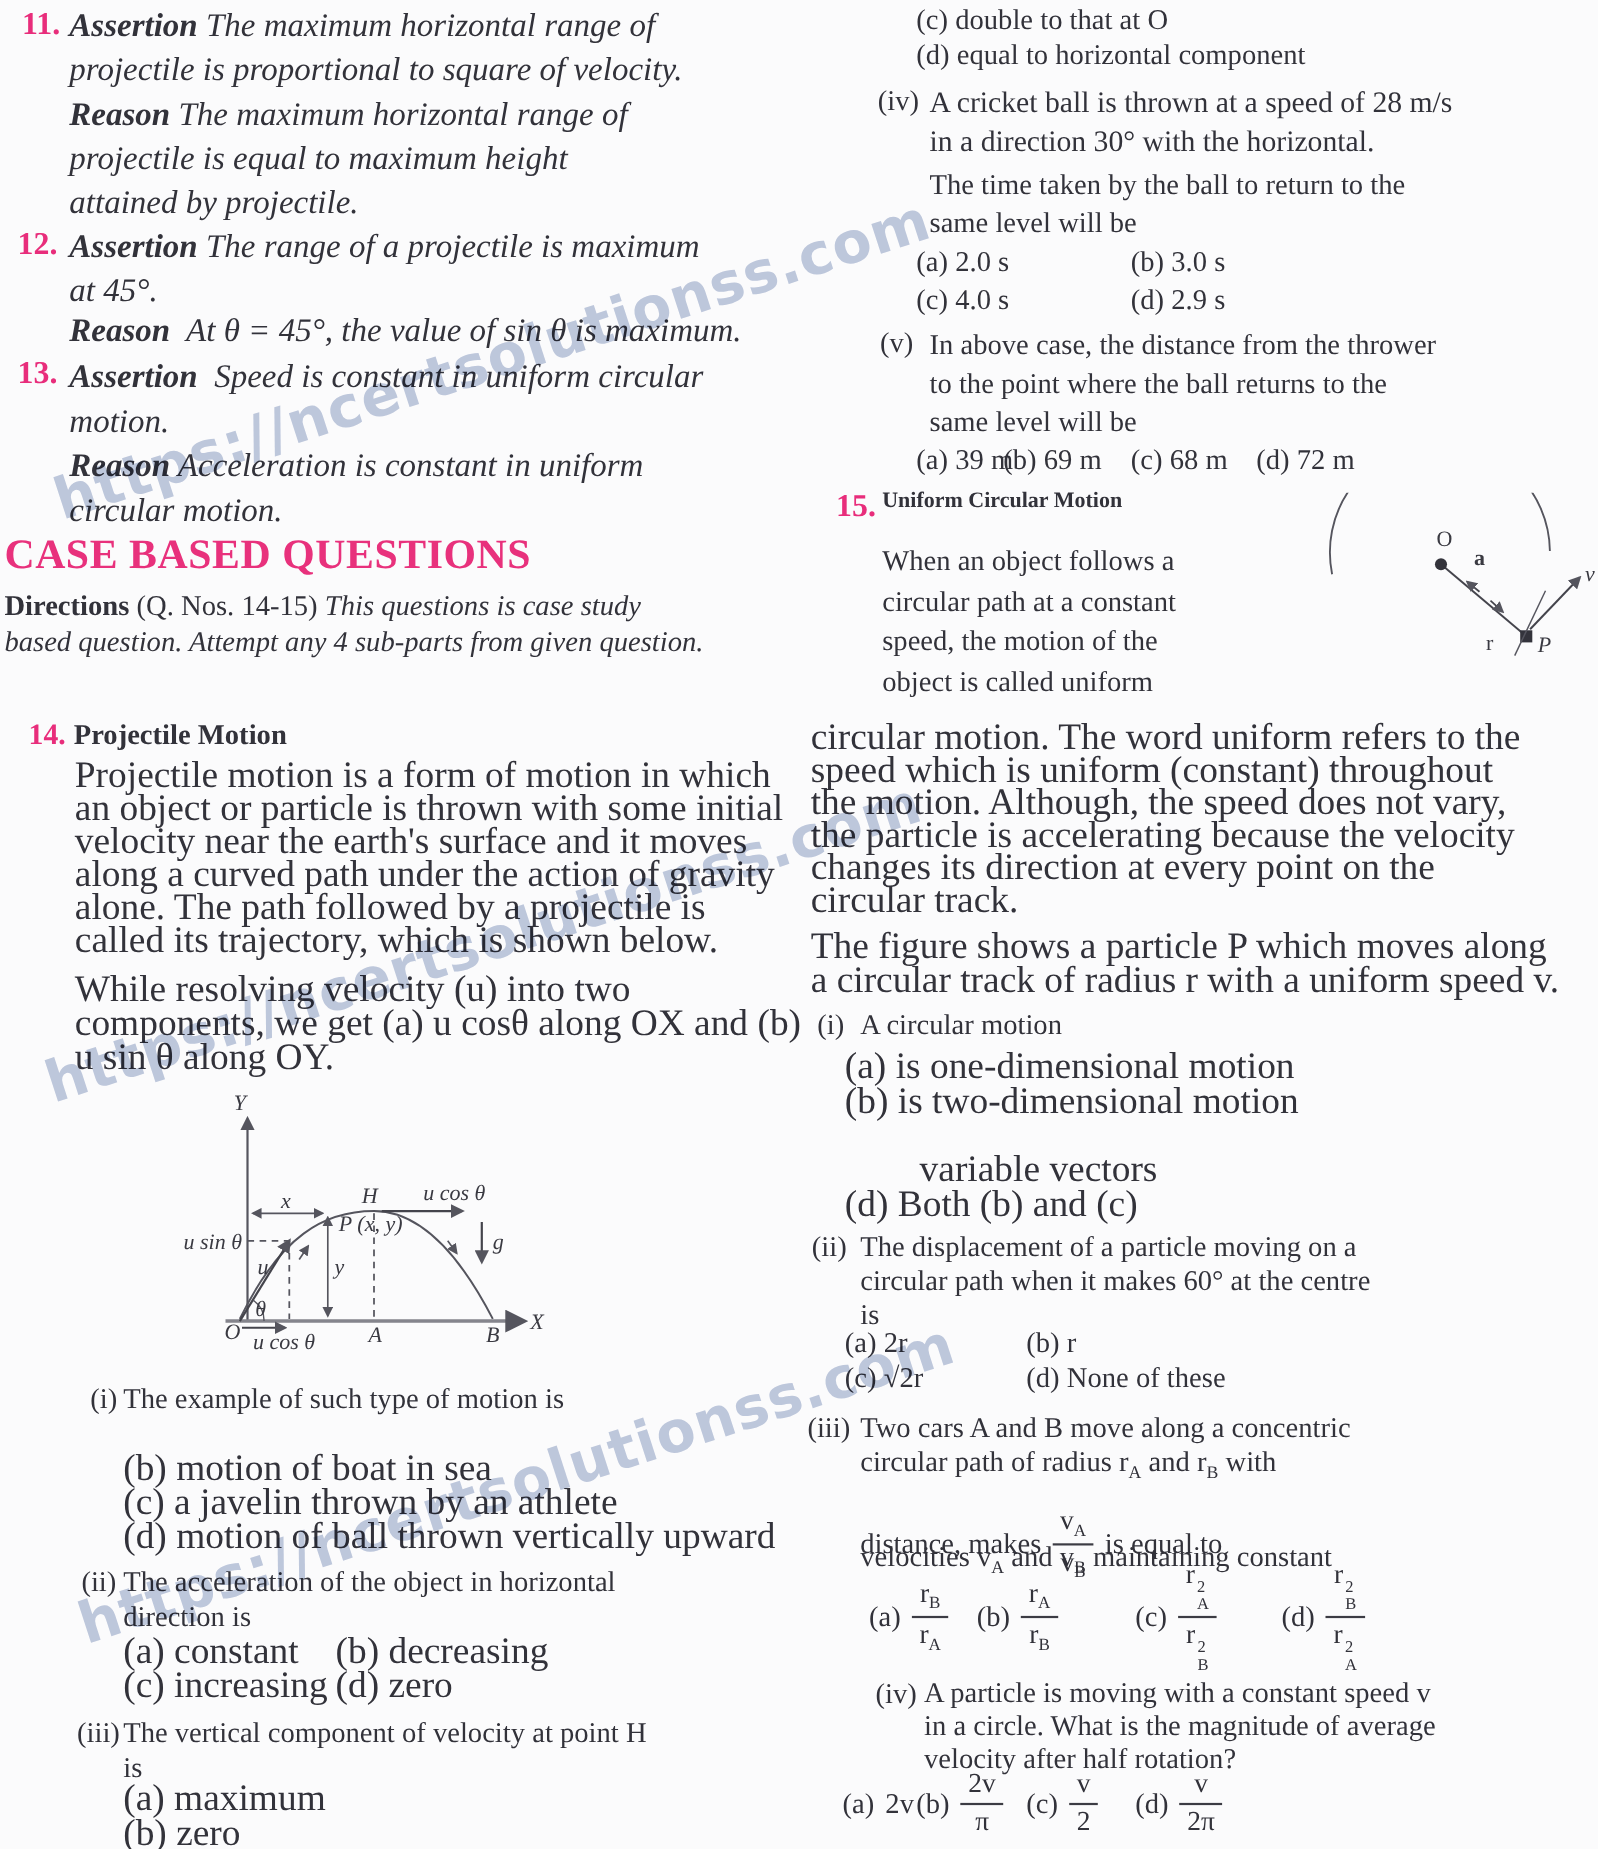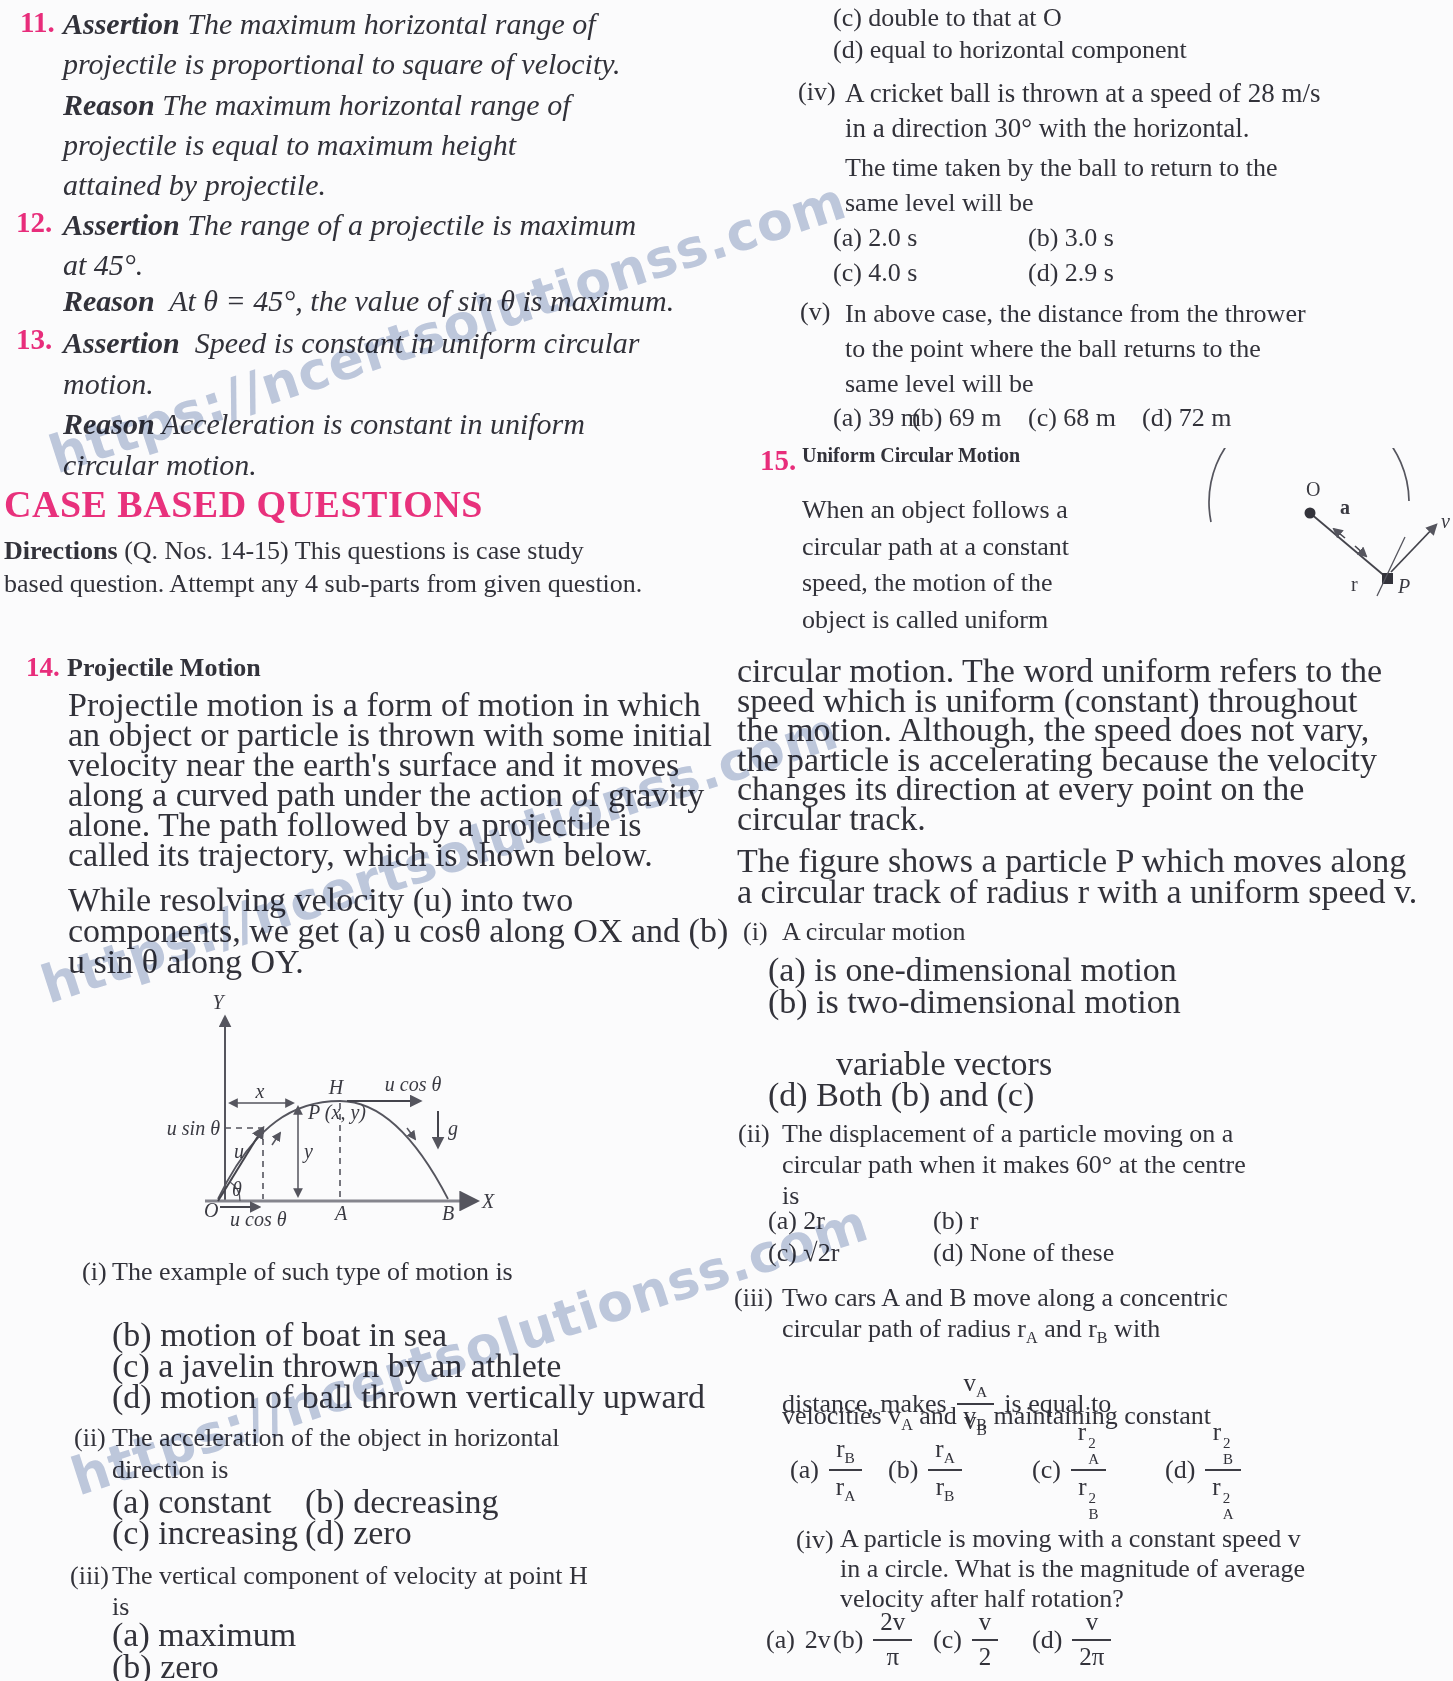--- a/index.html
+++ b/index.html
@@ -1,21 +1,21 @@
 <!DOCTYPE html>
 <html><head>
 <meta charset="utf-8">
 <style>
   html,body{margin:0;padding:0;}
   .page{position:relative;width:1453px;height:1681px;background:#fbfbfc;overflow:hidden;
         font-family:"Liberation Serif",serif;color:#32323a;}
   .abs{position:absolute;}
   .pl{white-space:pre-line;}
   .b{font-weight:bold;}
-  .it{}
+  .it{font-style:italic;}
   .qnum{position:absolute;color:#e82d7b;font-weight:bold;font-size:29px;font-family:"Liberation Serif",serif;}
   .t27{font-size:30px;line-height:40px;width:640px;font-style:italic;}
   .t26{font-size:26px;line-height:31px;}
   .para{font-size:34px;line-height:30px;}
   .hdr{color:#e8317c;font-weight:bold;font-size:38px;letter-spacing:.5px;}
   .wm{position:absolute;font-family:"DejaVu Sans",sans-serif;font-weight:700;font-size:52px;
       letter-spacing:1px;color:rgba(130,150,190,0.50);transform:rotate(-18deg);
       transform-origin:0 0;white-space:nowrap;mix-blend-mode:multiply;z-index:5;pointer-events:none;}
   .frac{display:inline-block;text-align:center;vertical-align:middle;font-size:25px;line-height:1.15;}
   .frac .fn{display:block;border-bottom:2px solid #3c3c44;padding:0 7px 2px;}

